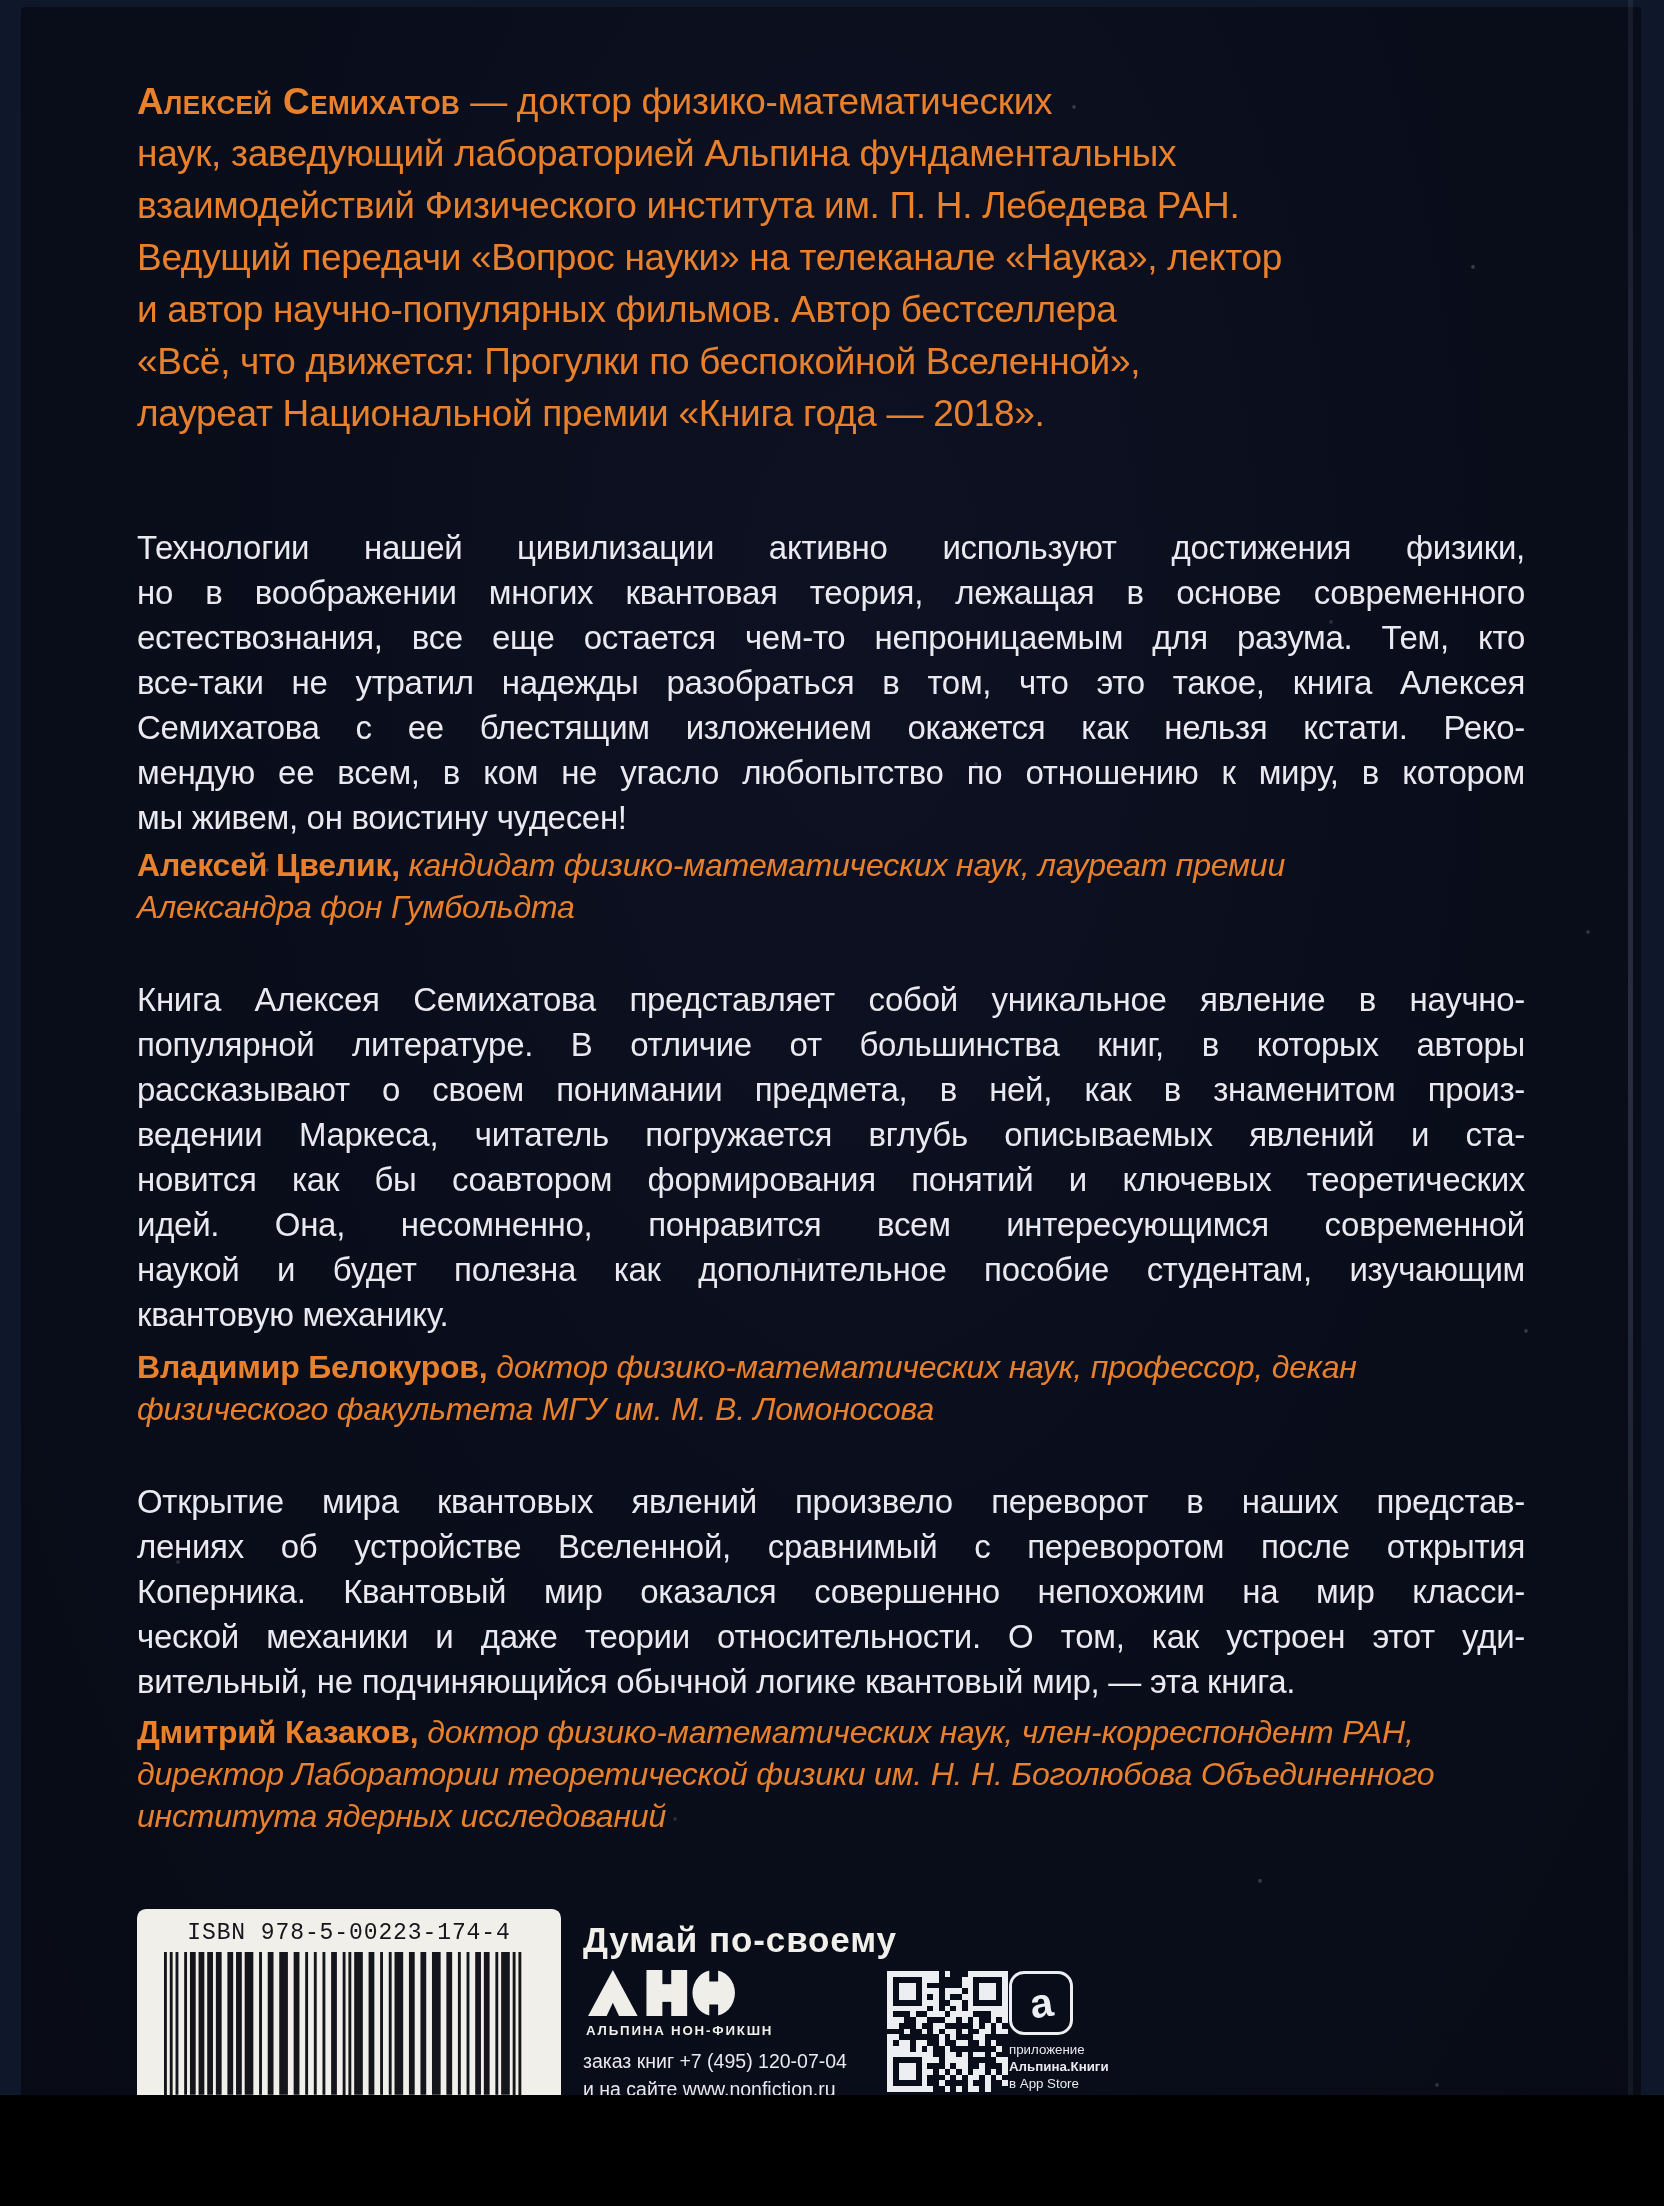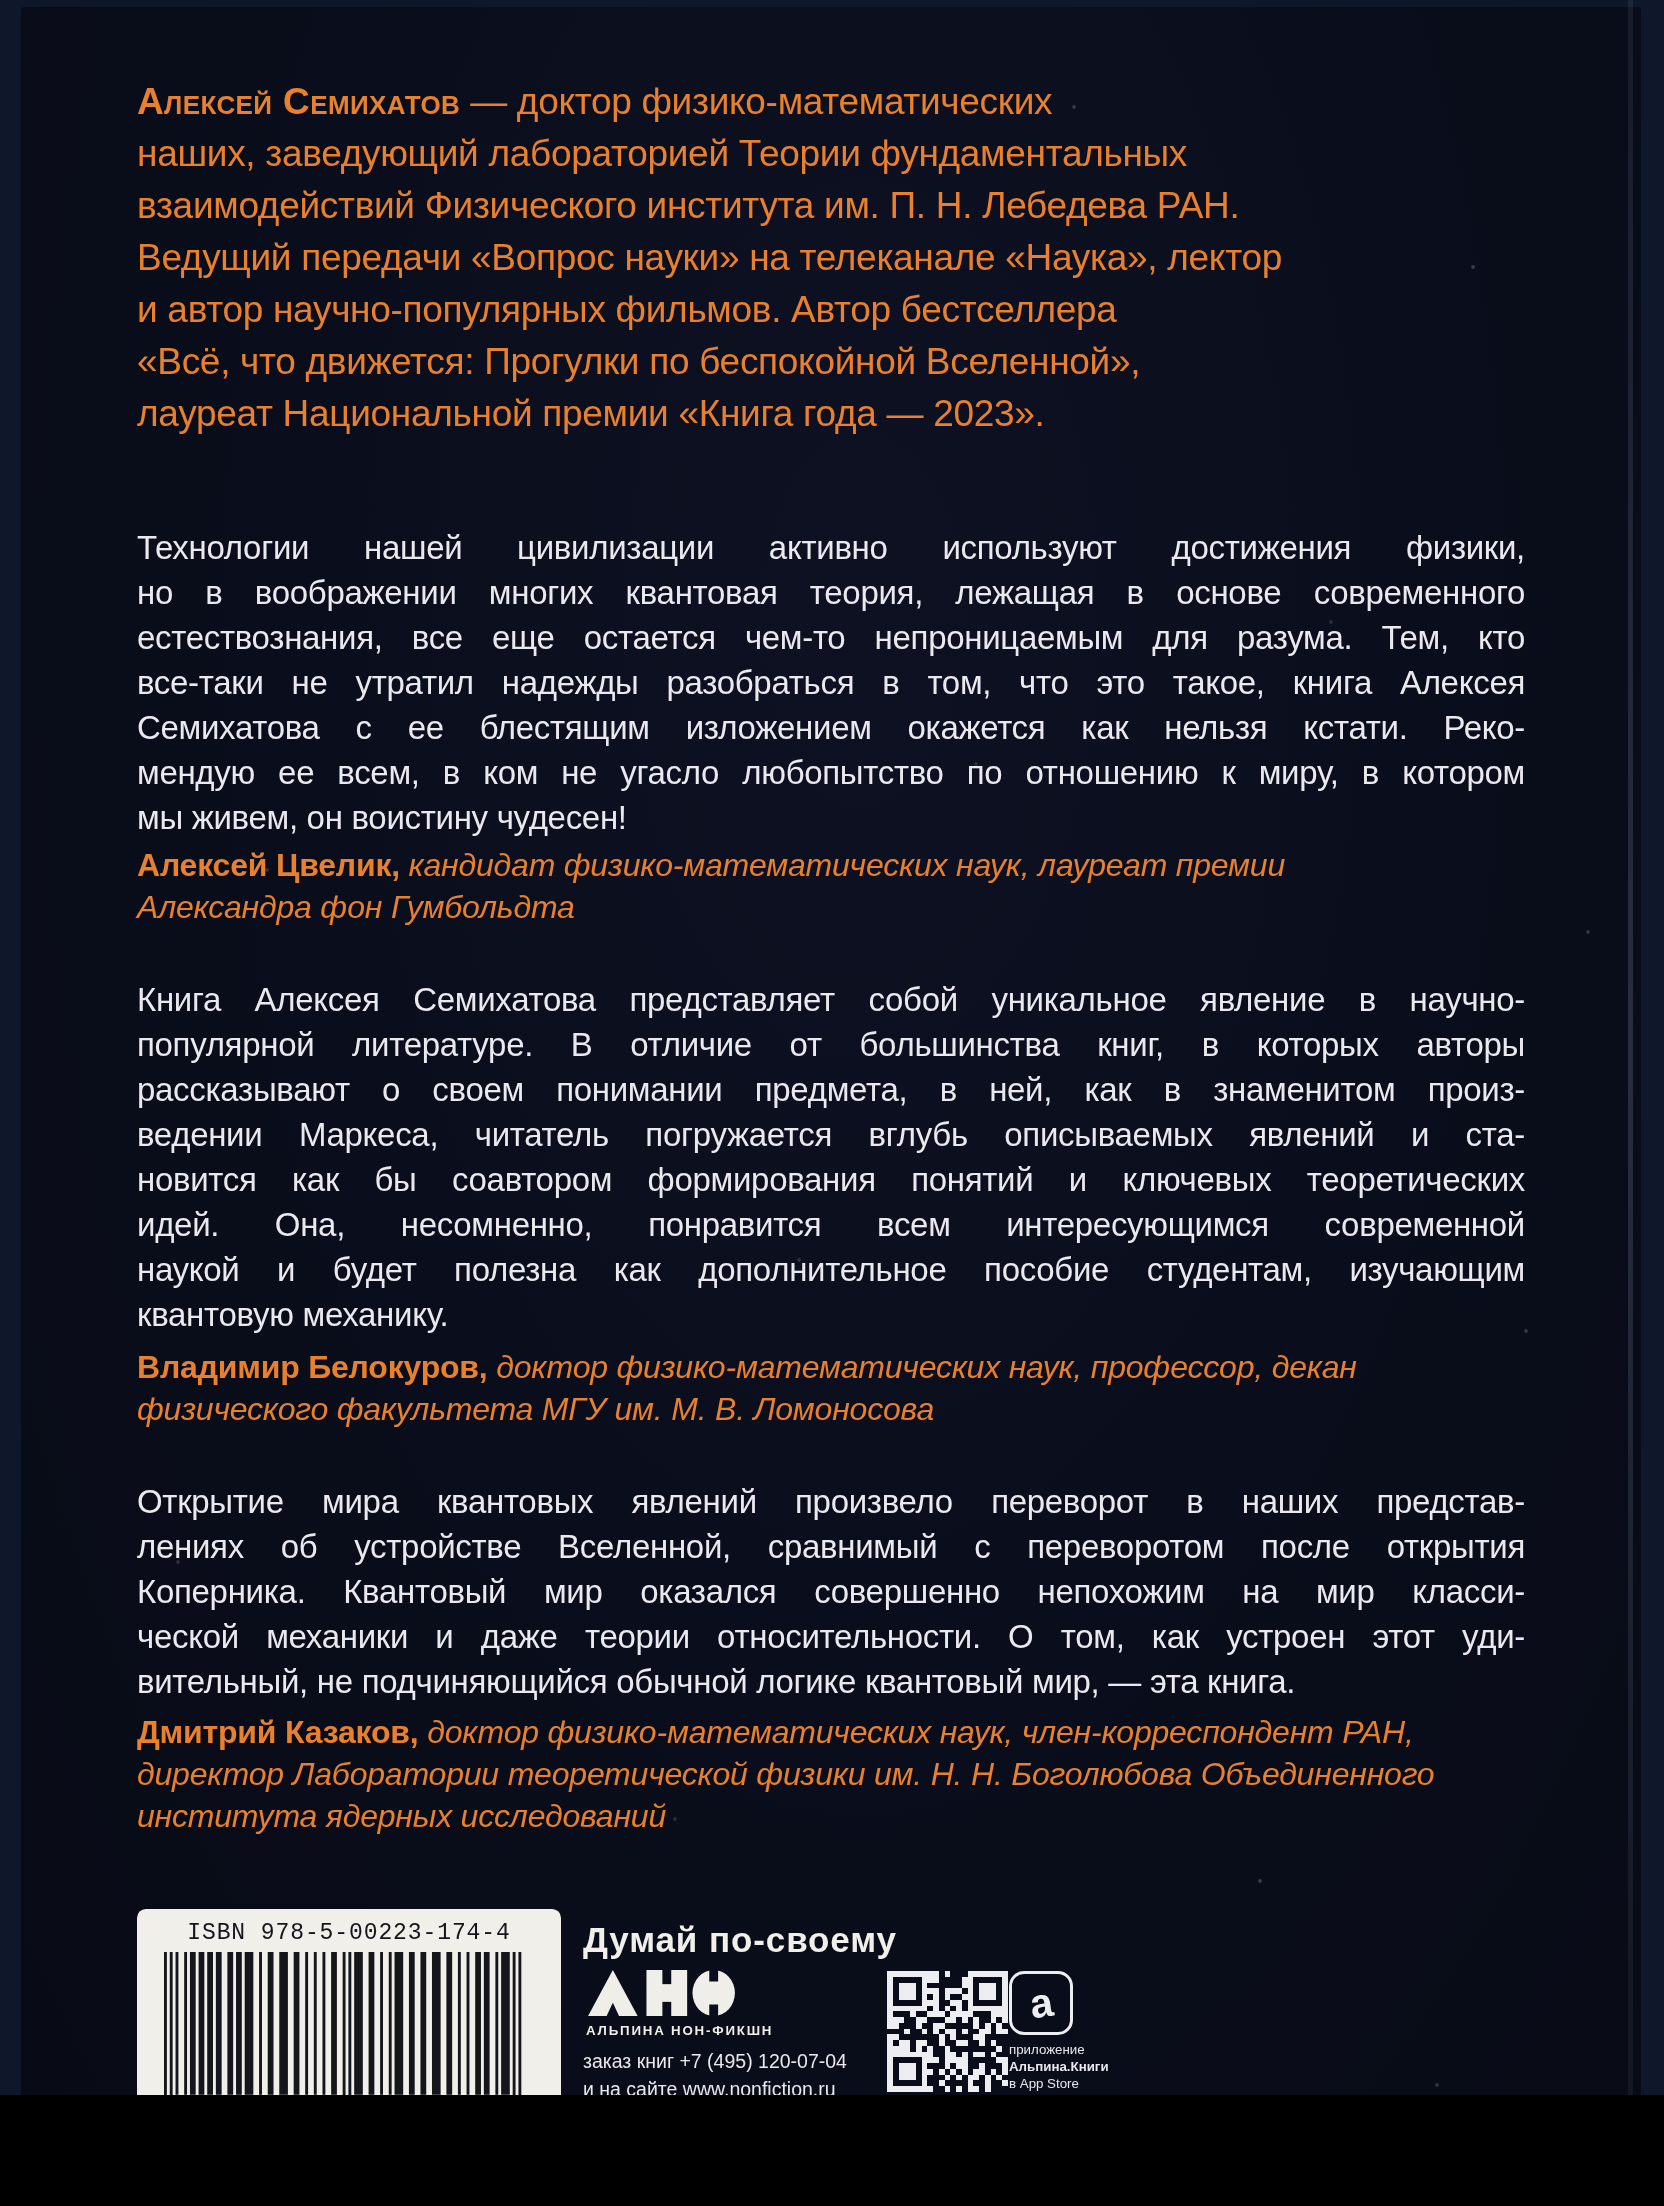--- a/index.html
+++ b/index.html
@@ -66,26 +66,26 @@
 <body>
 
 <div class="page" style="--accent:#e8802c;--txt:#eae9ef;">
   <div class="cover"></div>
   <div class="noise"></div>
   <div class="edge-streak"></div>
 
   <div class="tblock bio">
     <div class="tl"><span class="bio-name">Алексей Семихатов</span><span> — доктор физико-математических</span></div>
     <div>
-        <div class="tl">наших, заведующий лабораторией Теории фундаментальных</div>
+        <div class="tl">наук, заведующий лабораторией Альпина фундаментальных</div>
         <div class="tl">взаимодействий Физического института им. П. Н. Лебедева РАН.</div>
         <div class="tl">Ведущий передачи «Вопрос науки» на телеканале «Наука», лектор</div>
         <div class="tl">и автор научно-популярных фильмов. Автор бестселлера</div>
         <div class="tl">«Всё, что движется: Прогулки по беспокойной Вселенной»,</div>
-        <div class="tl last">лауреат Национальной премии «Книга года — 2023».</div>
+        <div class="tl last">лауреат Национальной премии «Книга года — 2018».</div>
       </div>
   </div>
 
   <div class="tblock review r1">
       <div class="tl">Технологии нашей цивилизации активно используют достижения физики,</div>
       <div class="tl">но в воображении многих квантовая теория, лежащая в основе современного</div>
       <div class="tl">естествознания, все еще остается чем-то непроницаемым для разума. Тем, кто</div>
       <div class="tl">все-таки не утратил надежды разобраться в том, что это такое, книга Алексея</div>
       <div class="tl">Семихатова с ее блестящим изложением окажется как нельзя кстати. Реко-</div>
       <div class="tl">мендую ее всем, в ком не угасло любопытство по отношению к миру, в котором</div>

